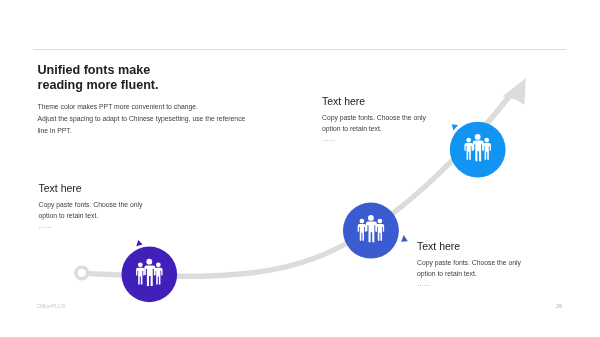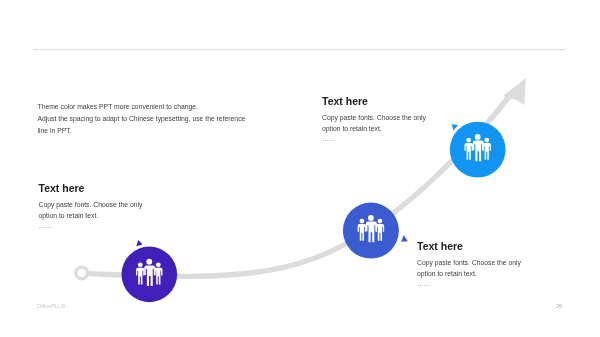--- a/index.html
+++ b/index.html
@@ -2,21 +2,21 @@
 <html><head>
 <meta charset="utf-8">
 <style>
   html,body{margin:0;padding:0;}
   body{width:600px;height:337px;background:#ffffff;font-family:"Liberation Sans",sans-serif;overflow:hidden;-webkit-font-smoothing:antialiased;}
   .slide{position:relative;width:600px;height:337px;background:#fff;overflow:hidden;}
   .rule{position:absolute;left:33px;top:49px;width:533px;height:1px;background:#dcdcdc;}
   .title{position:absolute;left:37.5px;top:63px;font-size:12.6px;font-weight:bold;color:#202020;line-height:14.6px;white-space:nowrap;}
   .lead{position:absolute;left:37.5px;top:101px;font-size:6.8px;color:#404040;line-height:11.9px;white-space:nowrap;}
   .block{position:absolute;}
-  .blk-title{font-size:10.5px;font-weight:bold;color:#202020;line-height:10.5px;white-space:nowrap;}
+  .blk-title{font-size:10.5px;font-weight:normal;color:#202020;line-height:10.5px;white-space:nowrap;}
   .blk-body{font-size:6.8px;color:#404040;line-height:10.5px;white-space:nowrap;}
   .dots{letter-spacing:0px;color:#8a8a8a;}
   .footer-left{position:absolute;left:37px;top:303px;font-size:5.2px;color:#c6c6c6;letter-spacing:.15px;}
   .footer-right{position:absolute;right:38px;top:303px;font-size:5.4px;color:#a8a8a8;}
   svg.art{position:absolute;left:0;top:0;width:600px;height:337px;}
 </style>
 </head>
 <body>
 
 <div class="slide">
@@ -57,20 +57,24 @@
         <path d="M 25 -25 h 18 a 7 7 0 0 1 7 7 v 22 h -5 v -18 h -3 v 52 h -6 v -30 h -4 v 30 h -6 v -52 h -3 v 18 h -5 v -22 a 7 7 0 0 1 7 -7 z"></path>
 
         <circle cx="0" cy="-48" r="11"></circle>
         <path d="M -14 -34 h 28 a 9 9 0 0 1 9 9 v 27 h -6 v -22 h -4 v 64 h -8 v -38 h -6 v 38 h -8 v -64 h -4 v 22 h -6 v -27 a 9 9 0 0 1 9 -9 z"></path>
       </g>
     </defs>
   </svg>
 
   <div class="rule"></div>
 
+  <div class="title">
+    <div>Unified fonts make</div>
+    <div>reading more fluent.</div>
+  </div>
 
   <div class="lead">
     <div>Theme color makes PPT more convenient to change.</div>
     <div>Adjust the spacing to adapt to Chinese typesetting, use the reference</div>
     <div>line in PPT.</div>
   </div>
 
   <div class="block" style="left:38.5px;top:183px;">
     <div class="blk-title">Text here</div>
     <div class="blk-body" style="margin-top:6.5px">

